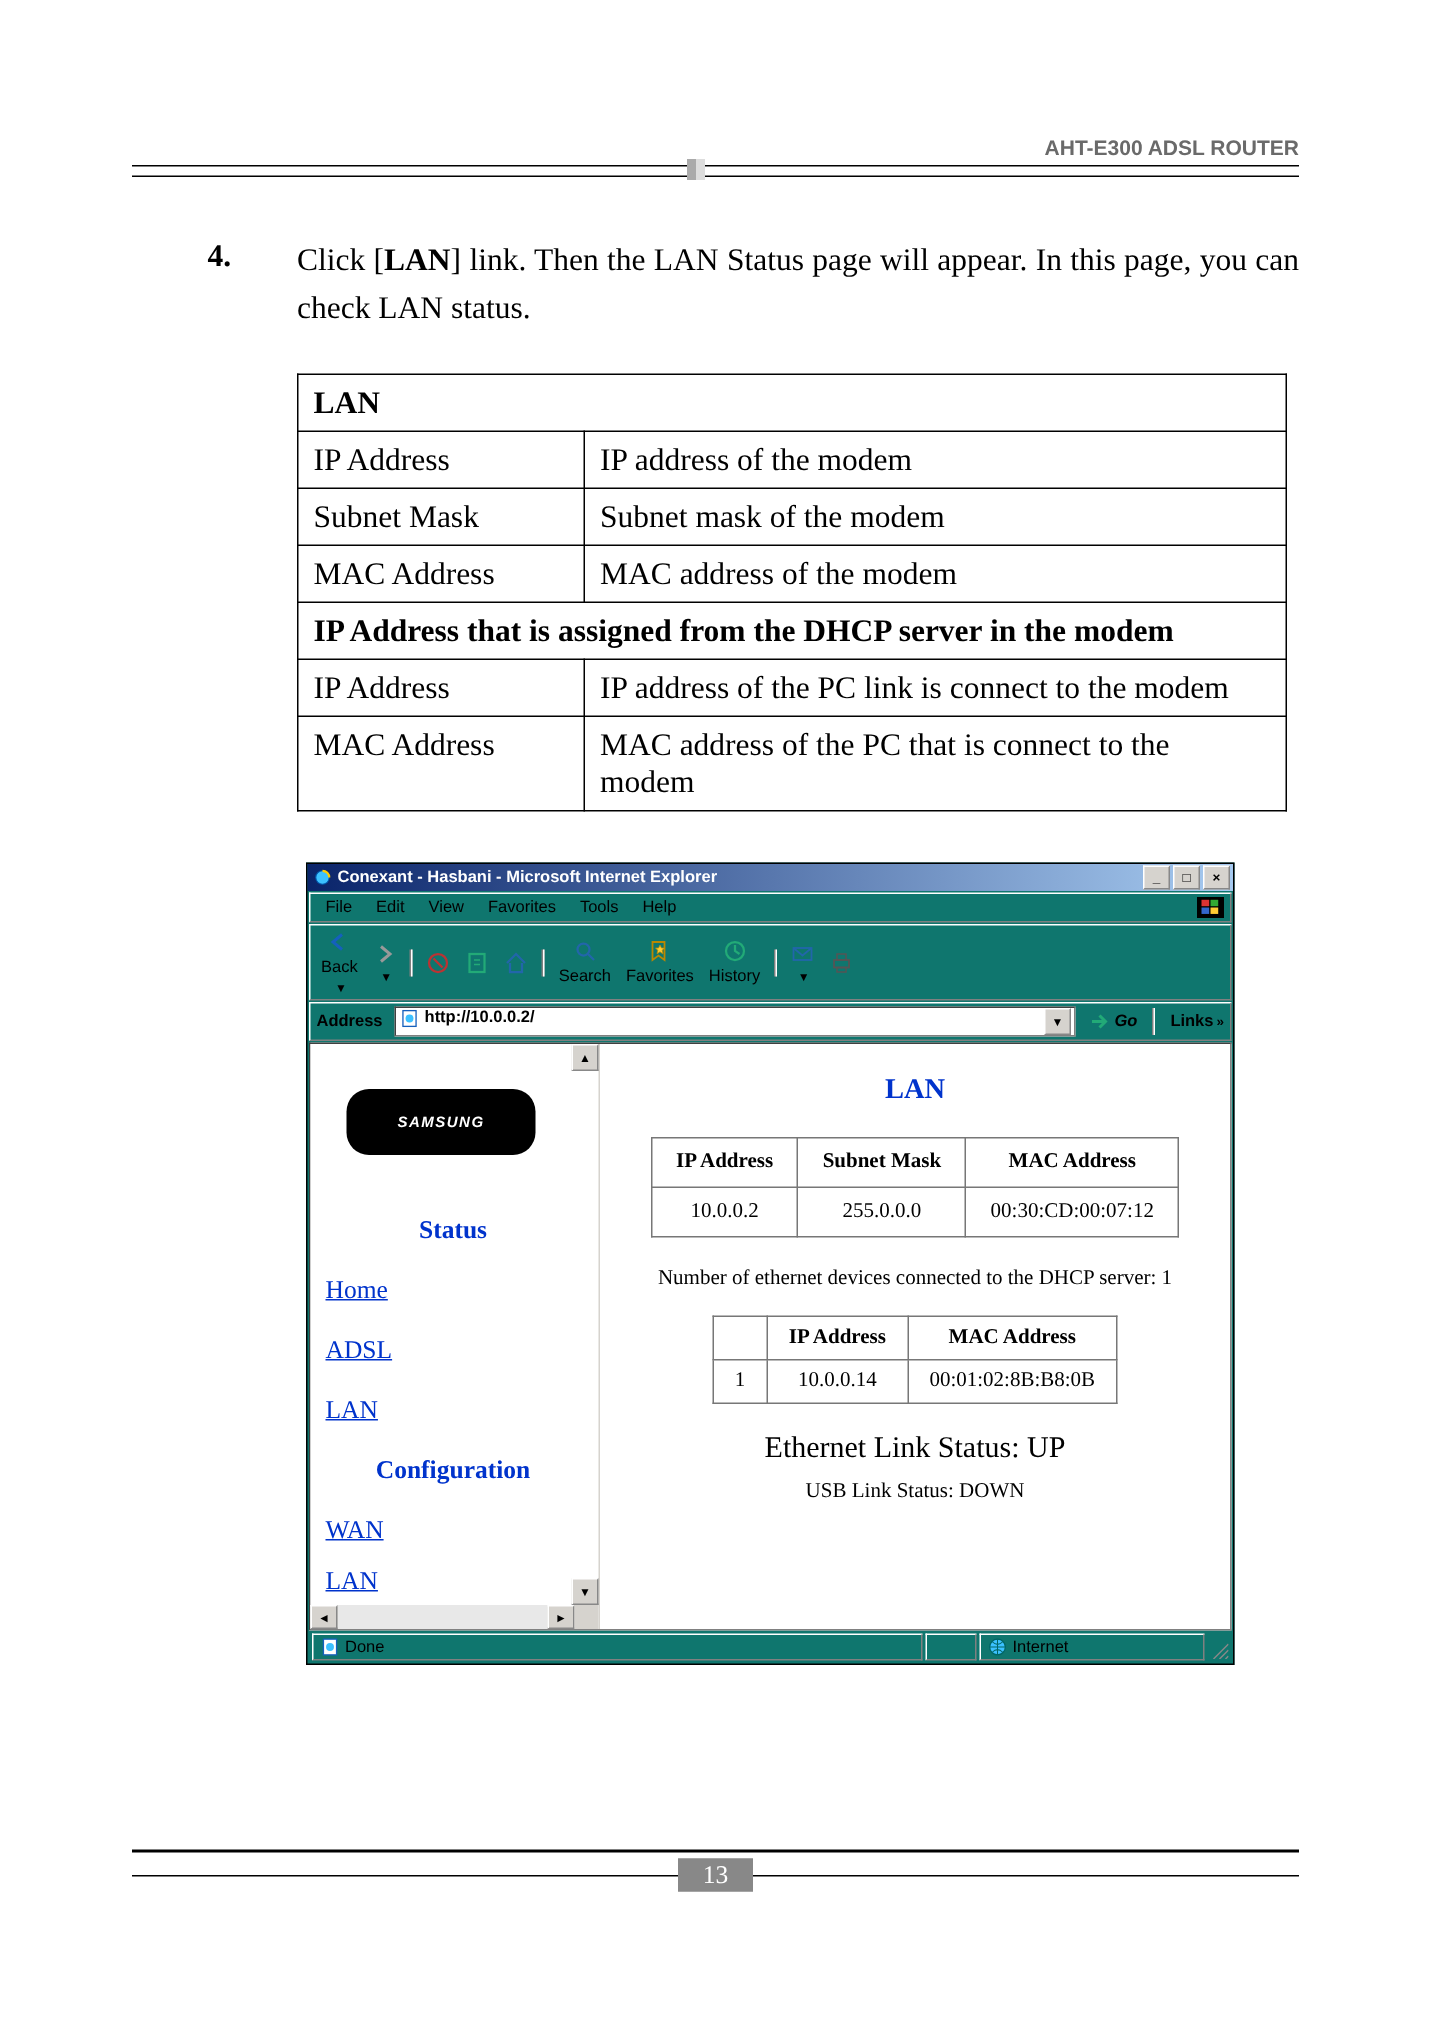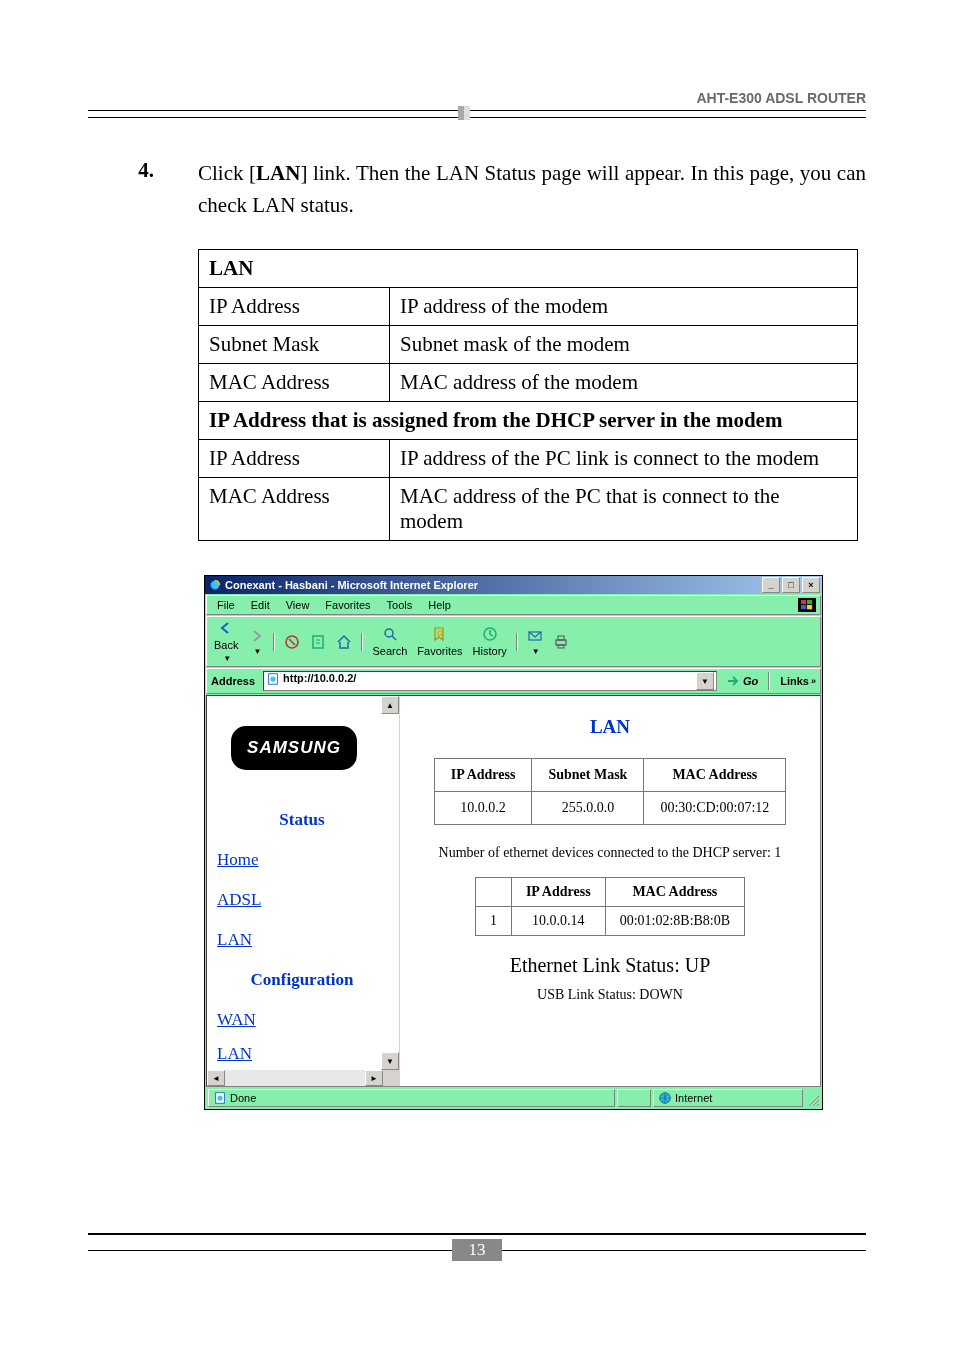--- a/index.html
+++ b/index.html
@@ -84,21 +84,21 @@
     width: 170px;
   }
 
   
   .ie-window {
     margin: 34px 16px 0 116px;
     width: 617px;
     border: 1px solid #000;
     font-family: Tahoma, Arial, sans-serif;
     font-size: 11px;
-    background: #86efac;
+    background: #0f766e;
   }
   .titlebar {
     background: linear-gradient(90deg, #0a246a 0%, #a6caf0 100%);
     color: #fff;
     display: flex;
     align-items: center;
     height: 18px;
     padding: 0 2px 0 4px;
     font-weight: bold;
     font-size: 11px;
@@ -216,21 +216,21 @@
   }
 
   .samsung-badge{
     margin: 30px 0 0 24px;
     width:126px;height:44px;
     background:#000;
     border-radius:15px;
     color:#fff;
     font-family:Arial, sans-serif;
     font-weight:bold;
-    font-size:17px;
+    font-size:10px;
     letter-spacing:1px;
     display:flex;align-items:center;justify-content:center;
     font-style:italic;
   }
   .side-section{
     margin-left:10px;
     margin-top:40px;
   }
   .side-heading{
     color:#0033cc;

